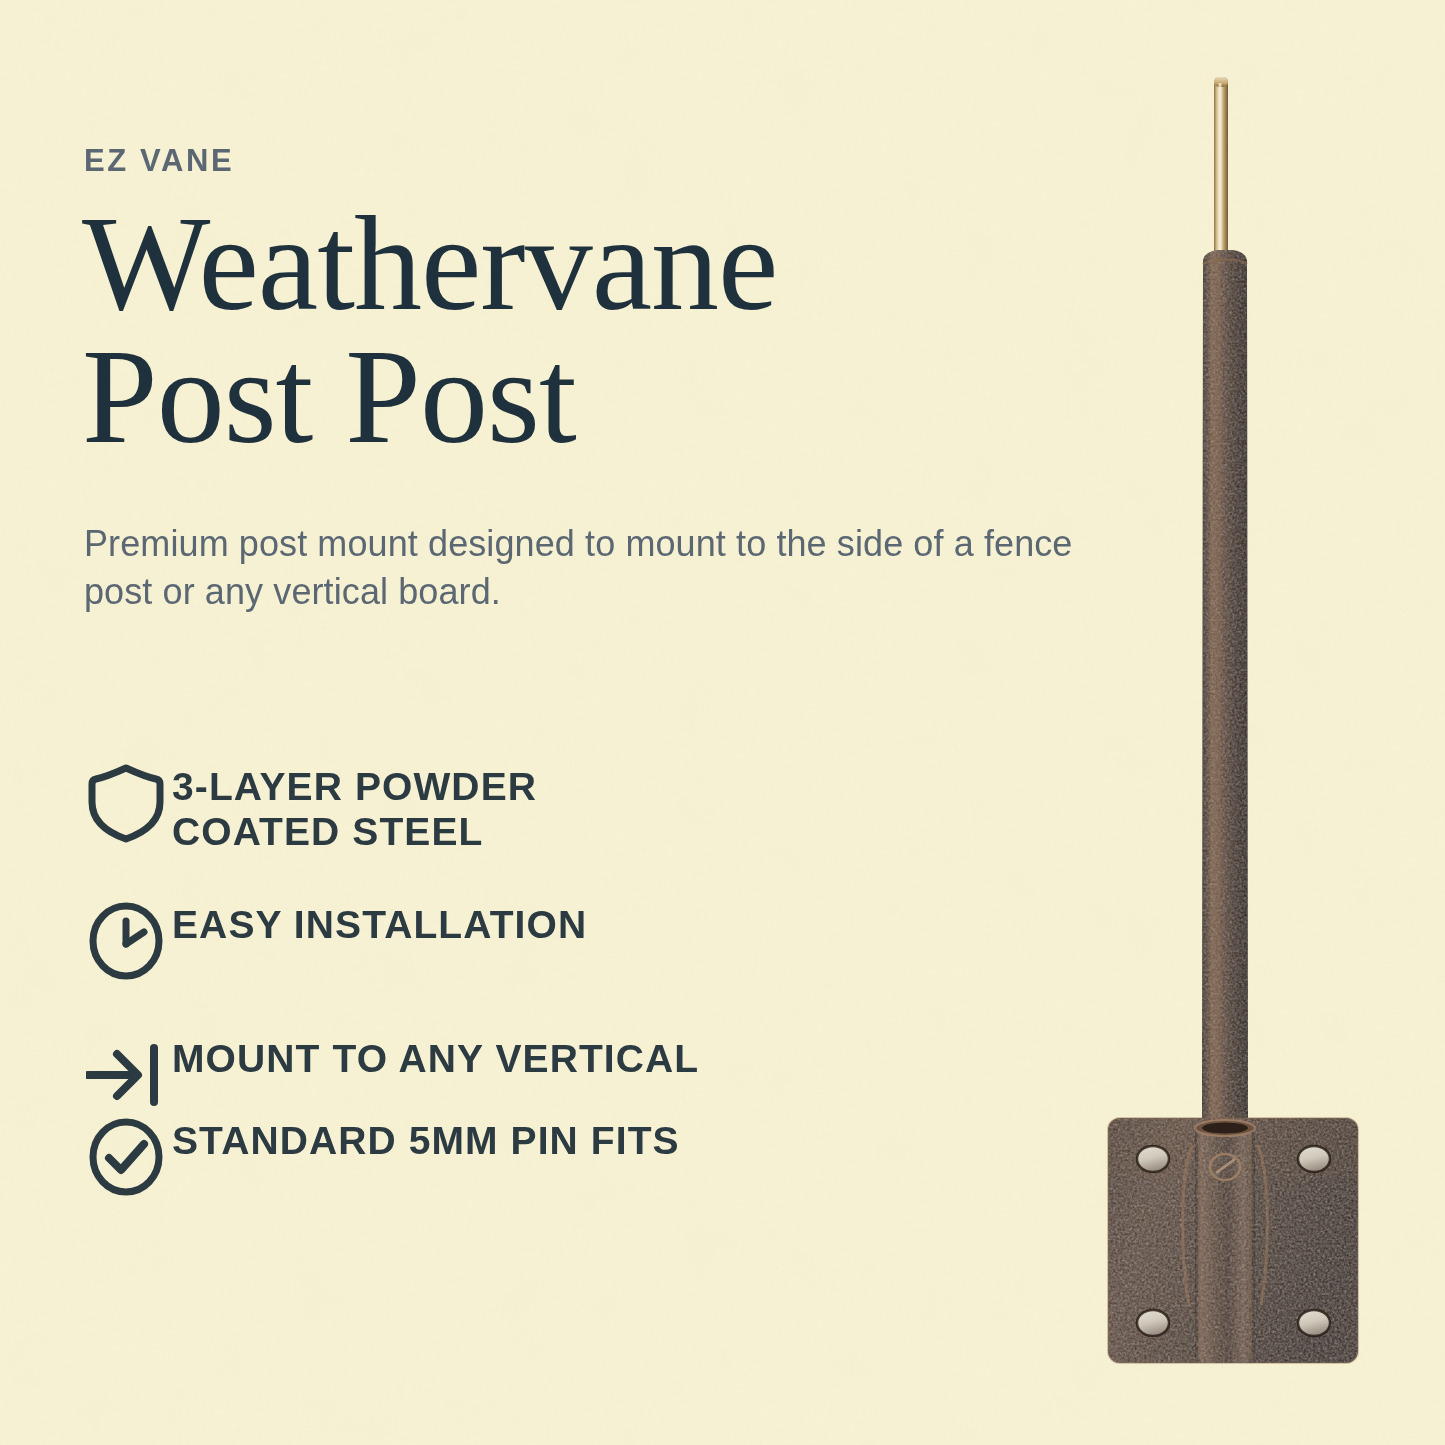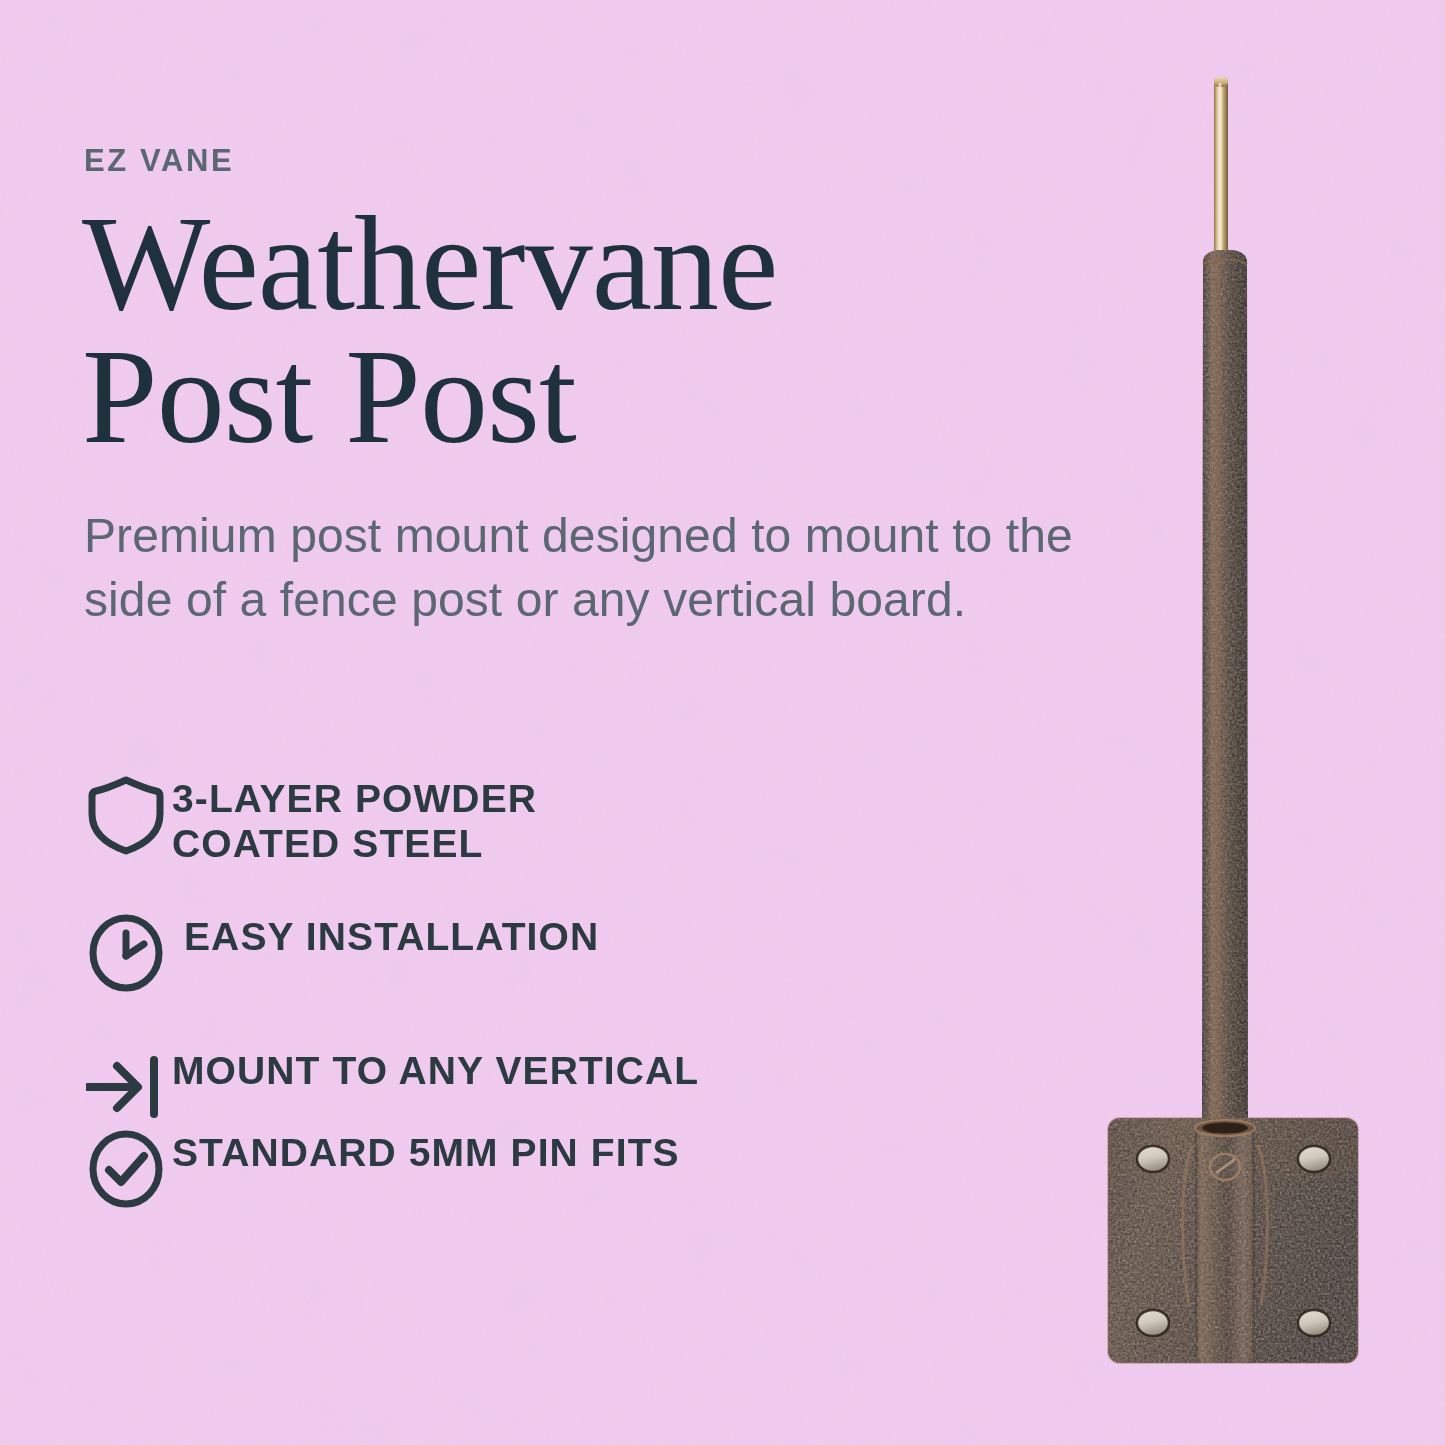--- a/index.html
+++ b/index.html
@@ -12,21 +12,21 @@
 
   body {
     font-family:"Liberation Sans", sans-serif;
     position:relative;
   }
 
   
   #page {
     position:absolute; inset:0;
     width:1445px; height:1445px;
-    background:#f0abfc;
+    background:#fef9c3;
     overflow:hidden;
   }
   #grain {
     position:absolute; inset:0;
     opacity:.5;
     pointer-events:none;
   }
 
   
   .left-col {
@@ -53,23 +53,23 @@
     font-weight:normal;
     font-size:136px;
     line-height:.98;
     letter-spacing:-1px;
     color:#1e313c;
   }
   .headline .l2 { display:block; }
 
   .subhead {
     position:absolute;
-    left:2px; top:504px;
+    left:2px; top:520px;
     width:1010px;
-    font-size:48px;
+    font-size:36px;
     line-height:1.34;
     color:#5b6772;
     letter-spacing:.1px;
   }
 
   
   .features {
     position:absolute;
     left:0px; top:762px;
     width:1010px;
@@ -93,22 +93,22 @@
     font-size:39px;
     font-weight:bold;
     letter-spacing:1.1px;
     line-height:1.16;
     color:#2c3a42;
     padding-top:2px;
   }
   .feature .ftxt .fl { display:block; }
 
   
-  .f1 { margin-top:12px;  }
-  .f2 { margin-top:46px;gap:12px; }
+  .f1 { margin-top:0px;  }
+  .f2 { margin-top:46px; }
   .f3 { margin-top:52px; }
   .f4 { }
 
   .ico svg { display:block; }
 
   
   .product {
     position:absolute;
     left:1085px; top:55px;
     width:300px; height:1330px;

